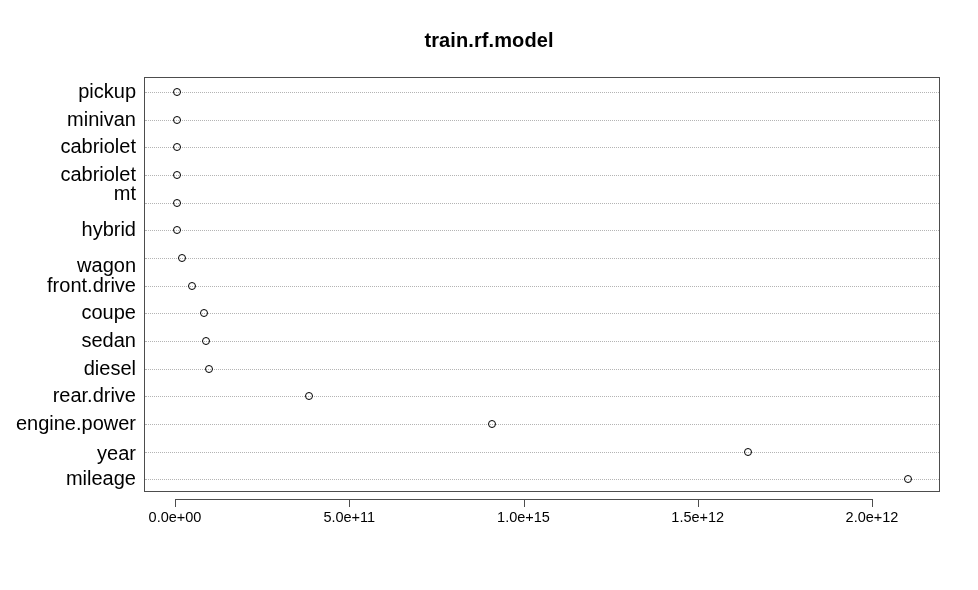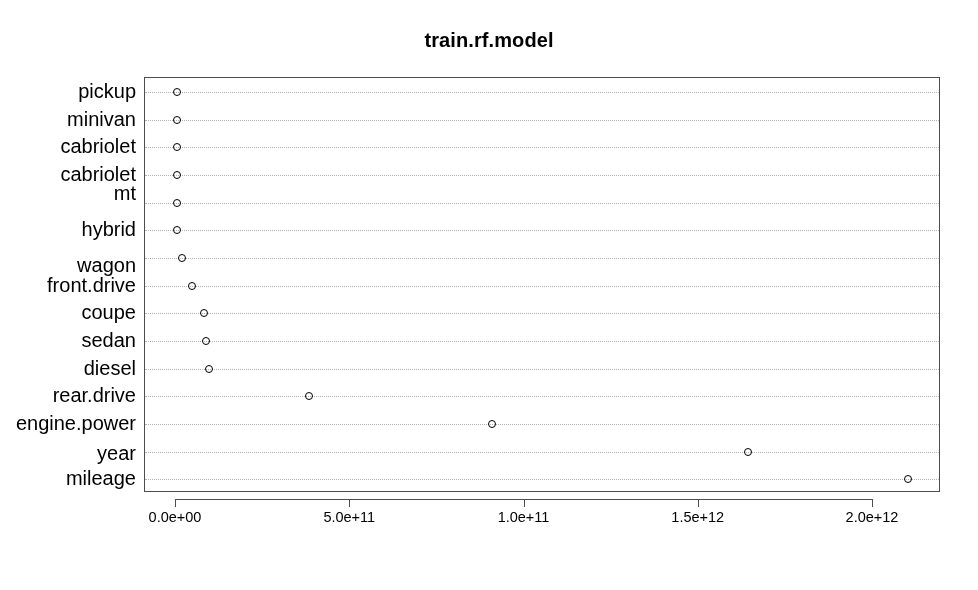--- a/index.html
+++ b/index.html
@@ -191,21 +191,21 @@
       </div>
   </div>
 
   <div id="x-axis">
     <div id="x-axis-line" style="left: 175px; width: 697px;"></div>
   <div class="x-tick" style="left: 175px;"></div>
       <div class="x-tick-label" style="left: 175px;">0.0e+00</div>
       <div class="x-tick" style="left: 349.25px;"></div>
       <div class="x-tick-label" style="left: 349.25px;">5.0e+11</div>
       <div class="x-tick" style="left: 523.5px;"></div>
-      <div class="x-tick-label" style="left: 523.5px;">1.0e+11</div>
+      <div class="x-tick-label" style="left: 523.5px;">1.0e+15</div>
       <div class="x-tick" style="left: 697.75px;"></div>
       <div class="x-tick-label" style="left: 697.75px;">1.5e+12</div>
       <div class="x-tick" style="left: 872px;"></div>
       <div class="x-tick-label" style="left: 872px;">2.0e+12</div>
     </div>
 
 
 </div>
 
 </body></html>

